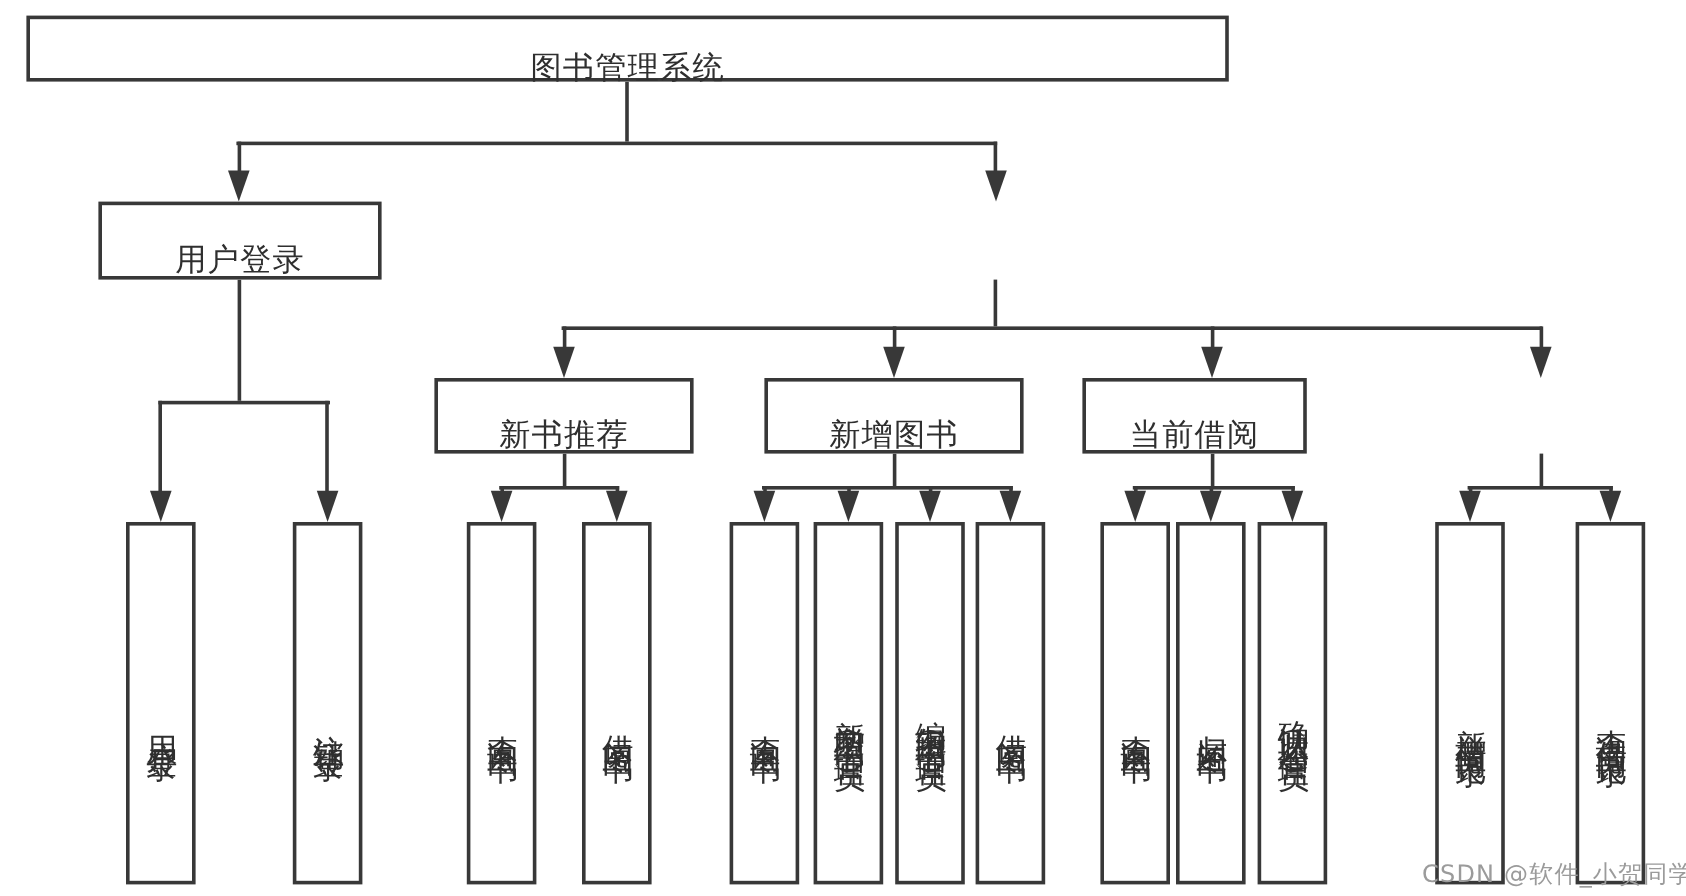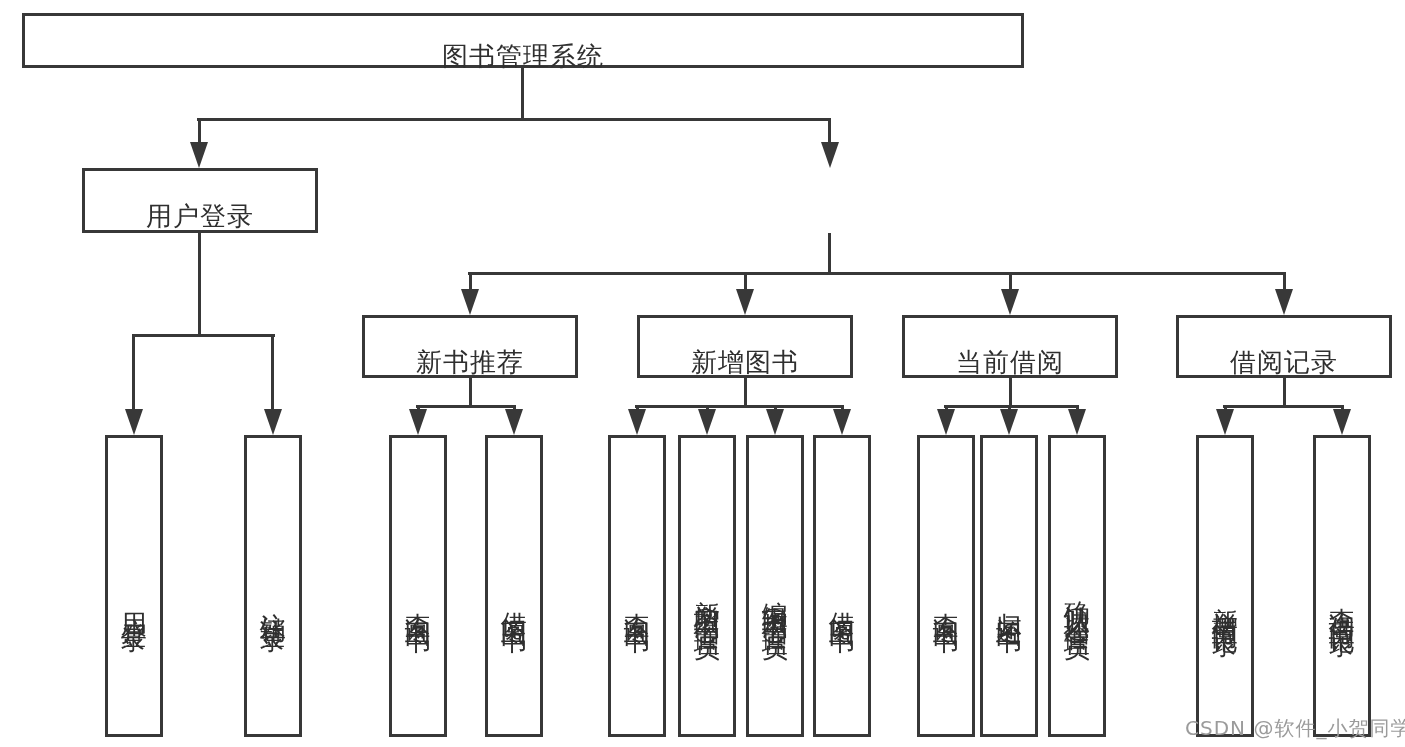--- a/index.html
+++ b/index.html
@@ -107,25 +107,22 @@
   <div class="box" style="left:82px;top:168px;width:236px;height:65px;">
     <span class="lbl">用户登录</span>
   </div>
 
   <div class="box" style="left:362px;top:315px;width:216px;height:63px;align-items:center;">
     <span class="lbl">新书推荐</span>
   </div>
   <div class="box" style="left:637px;top:315px;width:216px;height:63px;">
     <span class="lbl">新增图书</span>
   </div>
-  <div class="box" style="left:902px;top:315px;width:216px;height:63px;">
+  <div class="box" style="left:902px;top:315px;width:187px;height:63px;">
     <span class="lbl">当前借阅</span>
-  </div>
-  <div class="box" style="left:1176px;top:315px;width:216px;height:63px;">
-    <span class="lbl">借阅记录</span>
   </div>
 
   <div class="box vbox" style="left:105px;top:435px;width:58px;height:302px;">
     <span class="lbl">用户登录</span>
   </div>
   <div class="box vbox" style="left:244px;top:435px;width:58px;height:302px;">
     <span class="lbl">注销登录</span>
   </div>
 
   <div class="box vbox" style="left:389px;top:435px;width:58px;height:302px;">

